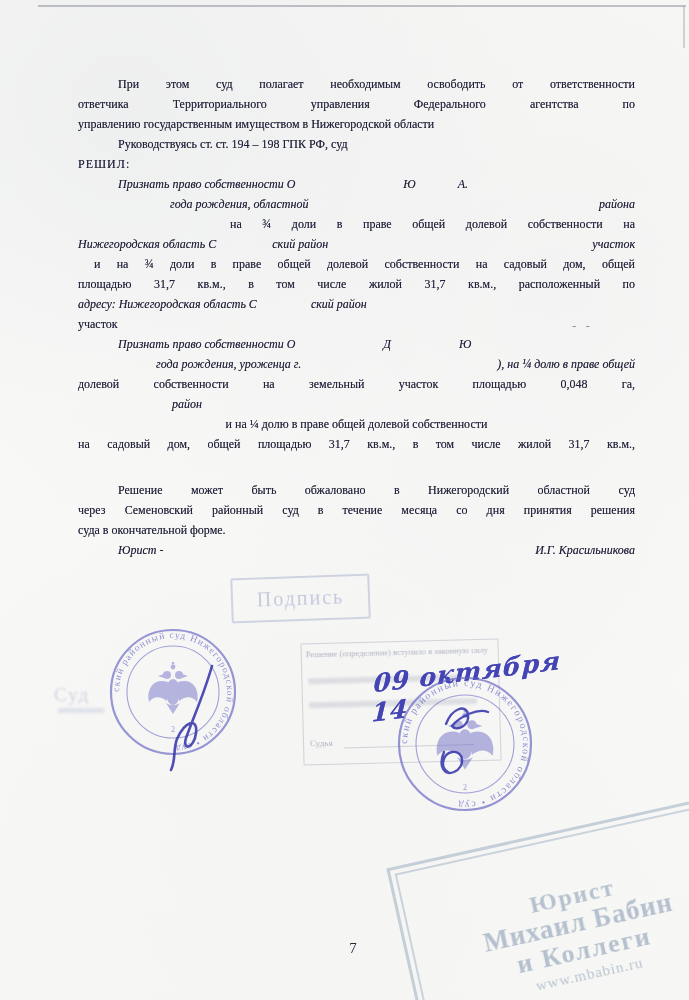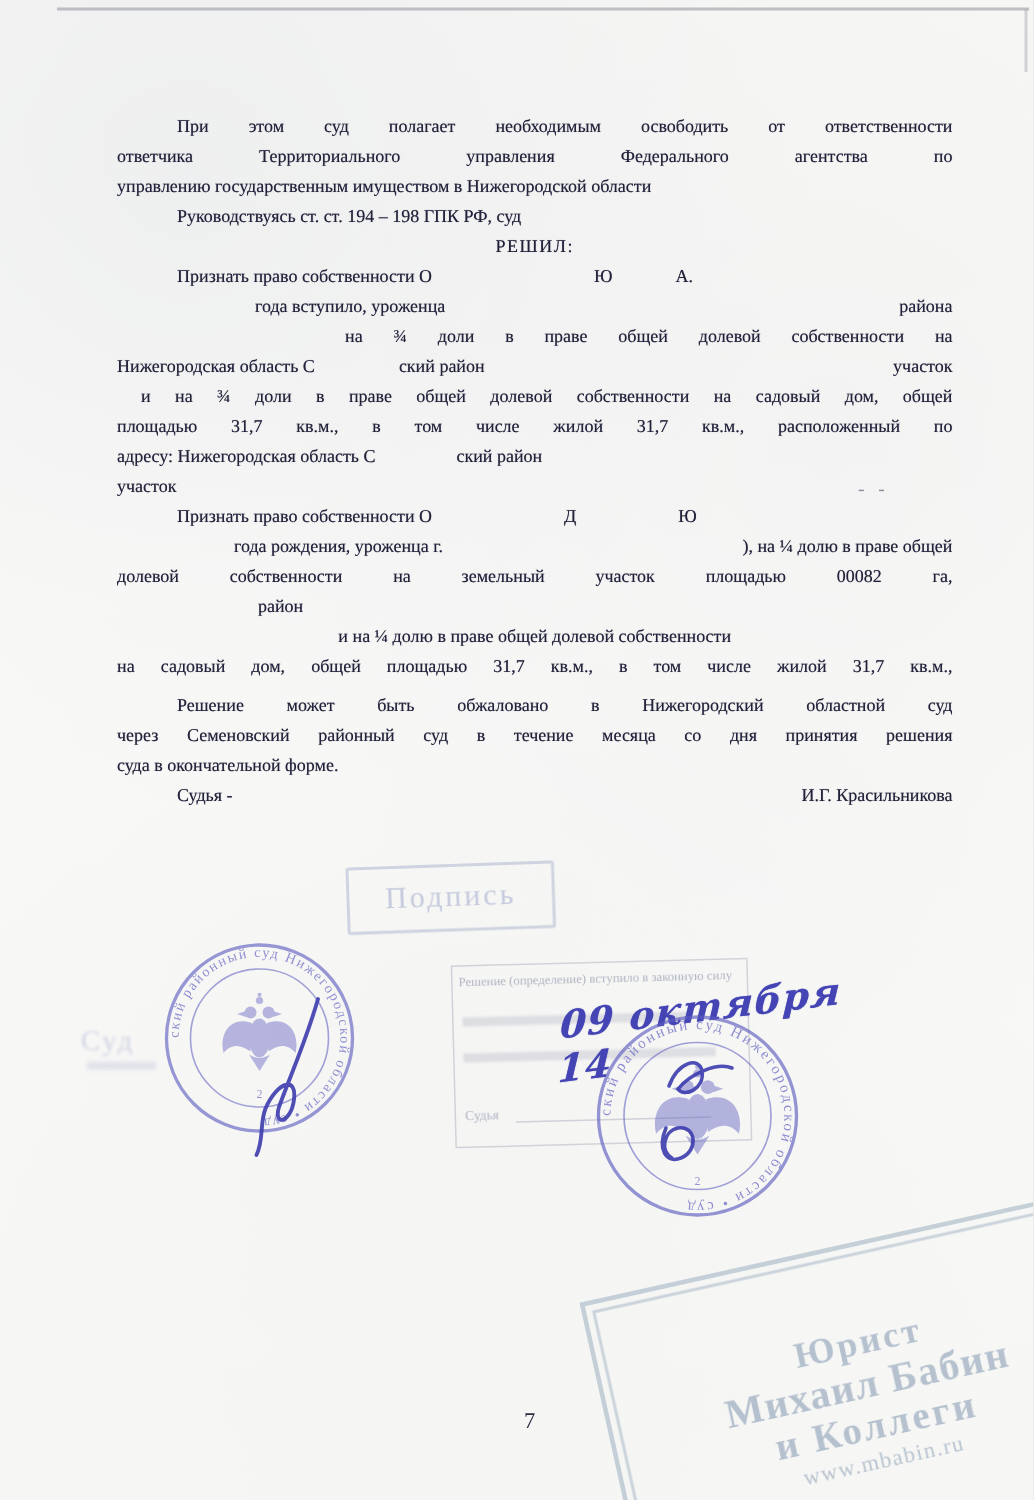--- a/index.html
+++ b/index.html
@@ -24,26 +24,26 @@
 
   
   .textblock{
     position:absolute;left:78px;top:74px;width:557px;
     font-size:12px;line-height:20px;color:#21213a;
     text-shadow:0 0 .5px rgba(33,33,58,.55);
   }
   .ln{height:20px;white-space:nowrap;}
   .just{white-space:normal;text-align:justify;text-align-last:justify;}
   .ind{text-indent:40px;}
-  .ctr{text-align:center;white-space:normal;}
+  .ctr{text-align:left;white-space:normal;}
   .rgt{text-align:center;white-space:normal;}
-  .flexln{display:flex;align-items:flex-start;}
+  .flexln{display:flex;align-items:flex-start;font-style:italic;}
   .gap{display:inline-block;flex:0 0 auto;}
   .push{margin-left:auto;}
-  .appeal-start{margin-top:6px;}
+  .appeal-start{margin-top:26px;}
 
   
   .stamp-podpis{
     position:absolute;left:231px;top:576px;width:135px;height:41px;
     border:2px solid rgba(158,168,198,.45);border-radius:2px;
     transform:rotate(-2deg);
     display:flex;align-items:center;justify-content:center;
     font-size:20px;letter-spacing:2px;color:rgba(148,158,198,.5);
     filter:blur(.5px);
   }
@@ -123,21 +123,21 @@
     <div class="ln ctr" style="font-weight:normal;letter-spacing:1px;">РЕШИЛ:</div>
 
     <div class="ln flexln" style="padding-left:40px;">
       <span>Признать право собственности О</span>
       <span class="gap" style="width:108px;"></span>
       <span>Ю</span>
       <span class="gap" style="width:42px;"></span>
       <span>А.</span>
     </div>
     <div class="ln flexln" style="padding-left:92px;">
-      <span>года вступило, уроженца</span>
+      <span>года рождения, областной</span>
       <span class="push">района</span>
     </div>
     <div class="ln just" style="padding-left:152px;">на ¾ доли в праве общей долевой собственности на</div>
     <div class="ln flexln">
       <span>Нижегородская область С</span>
       <span class="gap" style="width:56px;"></span>
       <span>ский район</span>
       <span class="push">участок</span>
     </div>
     <div class="ln just" style="padding-left:16px;">и на ¾ доли в праве общей долевой собственности на садовый дом, общей</div>
@@ -153,33 +153,33 @@
       <span>Признать право собственности О</span>
       <span class="gap" style="width:88px;"></span>
       <span>Д</span>
       <span class="gap" style="width:68px;"></span>
       <span>Ю</span>
     </div>
     <div class="ln flexln" style="padding-left:78px;">
       <span>года рождения, уроженца г.</span>
       <span class="push">), на ¼  долю в праве общей</span>
     </div>
-    <div class="ln just">долевой собственности на земельный участок площадью 00082 га,</div>
+    <div class="ln just">долевой собственности на земельный участок площадью 0,048 га,</div>
     <div class="ln flexln">
       <span class="gap" style="width:94px;"></span>
       <span>район</span>
     </div>
     <div class="ln rgt">и на ¼ долю в праве общей долевой собственности</div>
     <div class="ln just">на садовый дом, общей площадью 31,7 кв.м., в том числе жилой 31,7 кв.м.,</div>
 
     <div class="ln just ind appeal-start">Решение может быть обжаловано в Нижегородский областной суд</div>
     <div class="ln just">через Семеновский районный суд в течение  месяца со дня принятия решения</div>
     <div class="ln">суда в окончательной форме.</div>
     <div class="ln flexln" style="padding-left:40px;">
-      <span>Судья -</span>
+      <span>Юрист -</span>
       <span class="push" style="">И.Г. Красильникова</span>
     </div>
   </div>
 
   <div class="stamp-podpis">
     <span>Подпись</span>
   </div>
 
   <div class="entry-stamp">
     <div class="row1">Решение (определение) вступило в законную силу</div>

